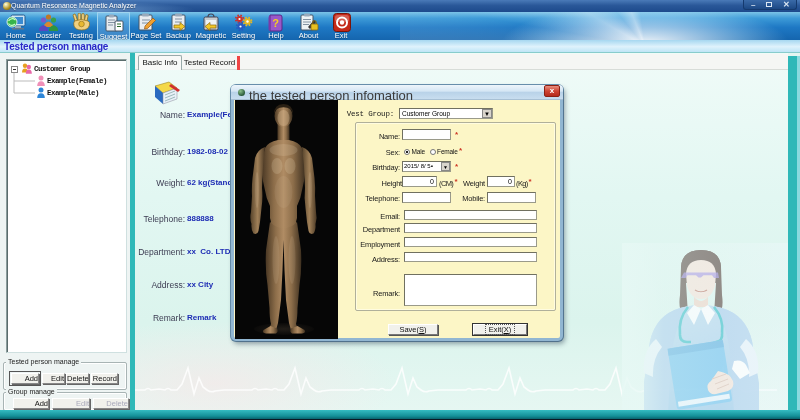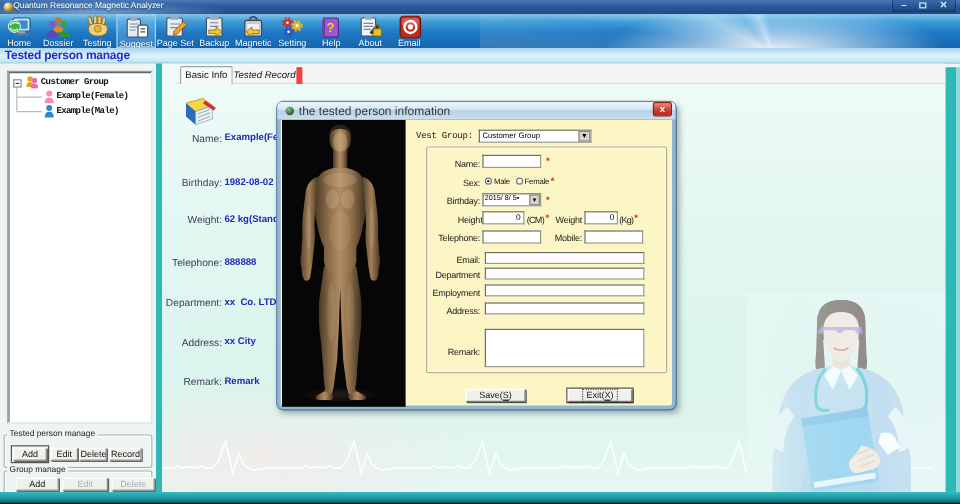--- a/index.html
+++ b/index.html
@@ -25,37 +25,37 @@
 #hleft{left:4px;top:0.5px;font-size:10px;font-weight:bold;color:#2a28c8;letter-spacing:-0.2px;}
 #hright{right:17px;top:0px;font-size:14px;font-weight:bold;color:#cc1414;text-shadow:1px 1px 0 #1a3a8c;letter-spacing:1px;}
 
 #leftpanel{left:0;top:53px;width:130px;height:359px;background:#eef4f3;}
 #treebox{left:6px;top:6px;width:121px;height:294px;background:#fff;border:1px solid #8a9c9c;border-right-color:#cfe0e0;border-bottom-color:#cfe0e0;box-shadow:inset 1px 1px 0 #5a6c6c;}
 .titem{position:absolute;font-family:"Liberation Mono",monospace;font-weight:bold;font-size:7.5px;color:#111;letter-spacing:-0.5px;}
 #divider{left:130px;top:53px;width:5px;height:359px;background:#2fb8b8;}
 #rborder{left:788px;top:56px;width:9px;height:356px;background:#2fb8b8;}
 #rborder2{left:797px;top:56px;width:3px;height:356px;background:#8adadf;}
 #content{left:135px;top:53px;width:653px;height:359px;background:radial-gradient(ellipse 260px 90px at 80px 330px,rgba(252,228,230,.55),rgba(252,228,230,0) 70%),linear-gradient(to bottom,#f0fbf8 0%,#e2f7f2 40%,#dbf4ed 75%,#e6f7f2 100%);}
-#tabbar{left:12px;top:1px;width:653px;height:16px;background:#f5f6f4;border-bottom:1px solid #d8dcd8;}
+#tabbar{left:0px;top:1px;width:653px;height:16px;background:#f5f6f4;border-bottom:1px solid #d8dcd8;}
 #tab1{left:3px;top:1px;width:44px;height:15px;background:#f8f9f7;border:1px solid #9aa;border-bottom:none;border-radius:2px 2px 0 0;font-size:8px;color:#111;text-align:center;line-height:14px;}
-#tab2{left:47px;top:2px;width:58px;height:14px;border-right:5px solid #ef4444;font-size:8px;color:#111;text-align:center;line-height:13px;font-style:italic;}
+#tab2{left:47px;top:2px;width:58px;height:14px;border-right:3px solid #ef4444;font-size:8px;color:#111;text-align:center;line-height:13px;}
 .flabel{position:absolute;left:-40px;width:90px;text-align:right;font-size:8.5px;color:#3c3c52;}
 .fvalue{position:absolute;left:52px;width:200px;font-size:8px;font-weight:bold;color:#1d2cb4;}
 
 #bottomstrip{left:0;top:410px;width:800px;height:10px;background:linear-gradient(to bottom,#35bcc2,#149098 60%,#0a6a74 85%,#123,#000);}
 
 .gbox{position:absolute;border:1px solid #a8b4b4;border-radius:2px;box-shadow:inset 0 0 0 1px #fff;}
 .glabel{position:absolute;font-size:7px;color:#222;background:#eef4f3;padding:0 2px;}
-.btn{position:absolute;height:11px;background:linear-gradient(#fdfdfc,#ececе6);background:#f1f1ec;border:1px solid #888;border-top-color:#fff;border-left-color:#fff;box-shadow:1px 1px 0 #666;font-size:7.5px;color:#111;text-align:center;line-height:9px;}
+.btn{position:absolute;height:11px;background:linear-gradient(#fdfdfc,#ececе6);background:#f1f1ec;border:1px solid #888;border-top-color:#fff;border-left-color:#fff;box-shadow:1px 1px 0 #666;font-size:7.5px;color:#111;text-align:right;line-height:9px;}
 .btn.gray{color:#aab;}
 
 #dialog{left:231px;top:85px;width:332px;height:256px;background:#fcf6c6;border:3px solid #91b6d2;border-radius:5px;box-shadow:2px 3px 5px rgba(40,60,80,.45),0 0 0 1px #6a92b0;}
 #dtitle{left:-3px;top:-3px;width:332px;height:15px;background:linear-gradient(to bottom,#eef5fb,#d4e6f4 45%,#b8d2e8 50%,#c8ddef);border-radius:4px 4px 0 0;border-bottom:1px solid #a8c0d4;}
 #dico{left:7px;top:3.5px;width:7px;height:7px;border-radius:50%;background:radial-gradient(circle at 35% 30%,#8bc08b,#2a5a3a 70%);}
-#dtext{left:18px;top:3px;font-size:10px;color:#3a3a3a;}
+#dtext{left:18px;top:3px;font-size:13px;color:#3a3a3a;}
 #dclose{left:313px;top:0px;width:16px;height:12px;background:linear-gradient(#e89080,#cf4433 50%,#b52b1c);border:1px solid #8c2014;border-radius:2px;color:#fff;font-size:8px;line-height:10px;text-align:center;font-weight:bold;}
 #dphoto{left:1px;top:12px;width:103px;height:239px;background:#060606;}
 .dl{position:absolute;font-size:7.5px;color:#1a1a1a;text-align:right;letter-spacing:-0.2px;}
 .din{position:absolute;background:#fff;border:1px solid #9a9a8a;border-top-color:#707060;border-left-color:#707060;height:11px;font-size:7px;}
 .ast{position:absolute;color:#c32;font-weight:bold;font-size:8px;}
 #dgroup{left:121px;top:34px;width:201px;height:189px;border:1px solid #b0b09a;border-radius:2px;box-shadow:inset 0 0 0 1px #fffce0;}
 .dbtn{position:absolute;height:11px;background:#f1f1ec;border:1px solid #777;border-top-color:#fff;border-left-color:#fff;box-shadow:1px 1px 0 #555;font-size:7.5px;color:#111;text-align:center;line-height:10px;}
 </style>
 </head>
 <body>
@@ -182,21 +182,21 @@
           </svg>
           <div class="lbl">About</div>
         </div>
         <div class="tbtn" style="left: 324.5px;">
           <svg width="21" height="19" viewBox="0 0 21 19">
             <rect x="2.5" y="0.5" width="17" height="18" rx="3" fill="#c42818" stroke="#7a1408" stroke-width="1"></rect>
             <rect x="4" y="2" width="14" height="7" rx="2.5" fill="rgba(255,255,255,.25)"></rect>
             <circle cx="11" cy="9.5" r="5" fill="none" stroke="#fff" stroke-width="2"></circle>
             <circle cx="11" cy="9.5" r="2.2" fill="#fff"></circle>
           </svg>
-          <div class="lbl">Email</div>
+          <div class="lbl">Exit</div>
         </div>
       </div>
   </div>
 
   <div class="abs" id="header">
     <div class="abs" id="hleft">Tested person manage</div>
   </div>
 
   <div class="abs" id="leftpanel">
     <div class="abs" id="treebox">

